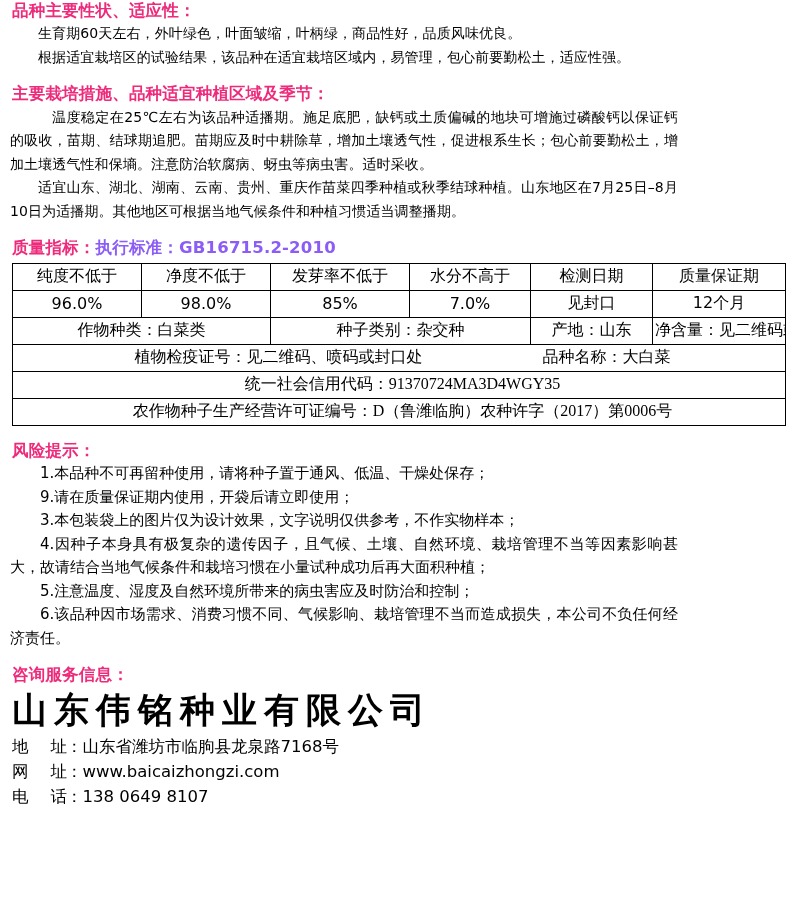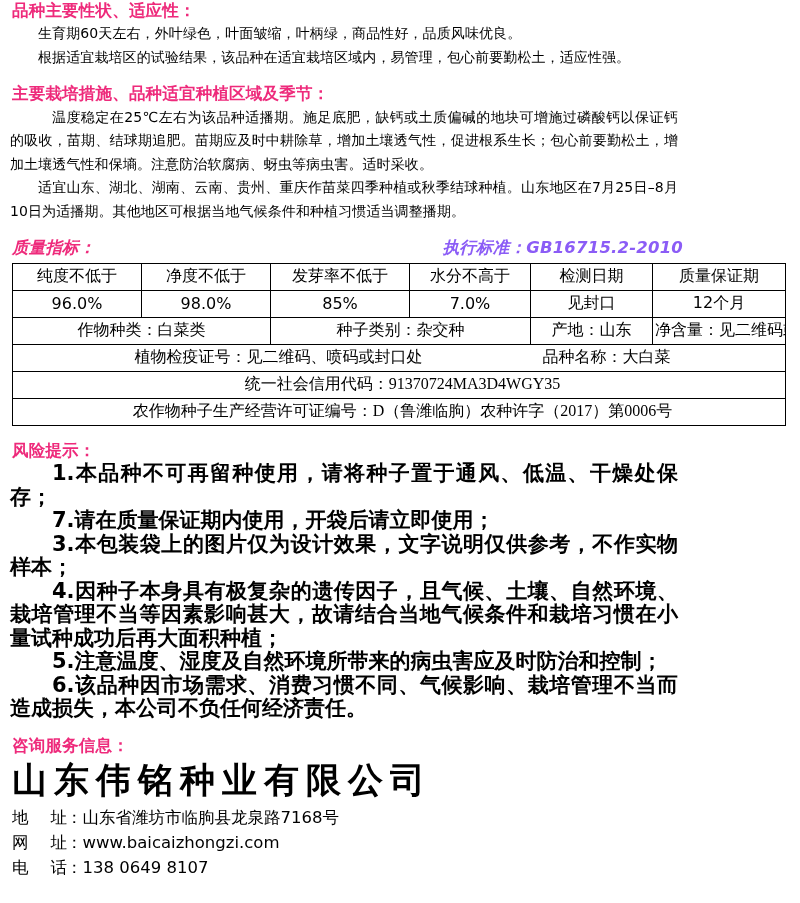--- a/index.html
+++ b/index.html
@@ -41,23 +41,21 @@
     letter-spacing: 0.1px;
   }
   .para.indent2 { text-indent: 2em; }
   .para.indent3 { text-indent: 3em; }
   .sec-spacer { height: 14px; }
 
   
   .qual-row {
     display: flex;
     align-items: baseline;
-    justify-content: space-between;
     margin: 0 9px 3px 12px;
-    font-style: italic;
   }
   .qual-row .heading { margin-left: 0; }
   .std {
     color: #8b5cf6;
     font-weight: bold;
     font-size: 16.5px;
     letter-spacing: 0.2px;
   }
 
   
@@ -82,27 +80,26 @@
     font-family: Liberation Serif, serif;
   }
   .sm {
     font-size: 16px;
     vertical-align: baseline;
   }
   .gap-inline { display: inline-block; width: 120px; }
 
   
   .risk-item {
-    font-size: 21px;
+    font-size: 15px;
     line-height: 23.5px;
     margin: 0 14px 0 10px;
     text-indent: 2em;
     text-align: justify;
     text-justify: inter-ideograph;
-    font-weight: bold;
   }
 
   
   .company {
     font-size: 35px;
     font-weight: bold;
     letter-spacing: 7px;
     margin: 3px 0 2px 12px;
     line-height: 1.25;
   }
@@ -189,21 +186,21 @@
         </tr>
       </tbody>
     </table>
   </div>
 
   <div class="sec-spacer"></div>
 
   <div>
     <div class="heading">风险提示：</div>
     <p class="risk-item">1.本品种不可再留种使用，请将种子置于通风、低温、干燥处保存；</p>
-    <p class="risk-item">7.请在质量保证期内使用，开袋后请立即使用；</p>
+    <p class="risk-item">9.请在质量保证期内使用，开袋后请立即使用；</p>
     <p class="risk-item">3.本包装袋上的图片仅为设计效果，文字说明仅供参考，不作实物样本；</p>
     <p class="risk-item">4.因种子本身具有极复杂的遗传因子，且气候、土壤、自然环境、栽培管理不当等因素影响甚大，故请结合当地气候条件和栽培习惯在小量试种成功后再大面积种植；</p>
     <p class="risk-item">5.注意温度、湿度及自然环境所带来的病虫害应及时防治和控制；</p>
     <p class="risk-item">6.该品种因市场需求、消费习惯不同、气候影响、栽培管理不当而造成损失，本公司不负任何经济责任。</p>
   </div>
 
   <div class="sec-spacer"></div>
 
   <div>
     <div class="heading">咨询服务信息：</div>

